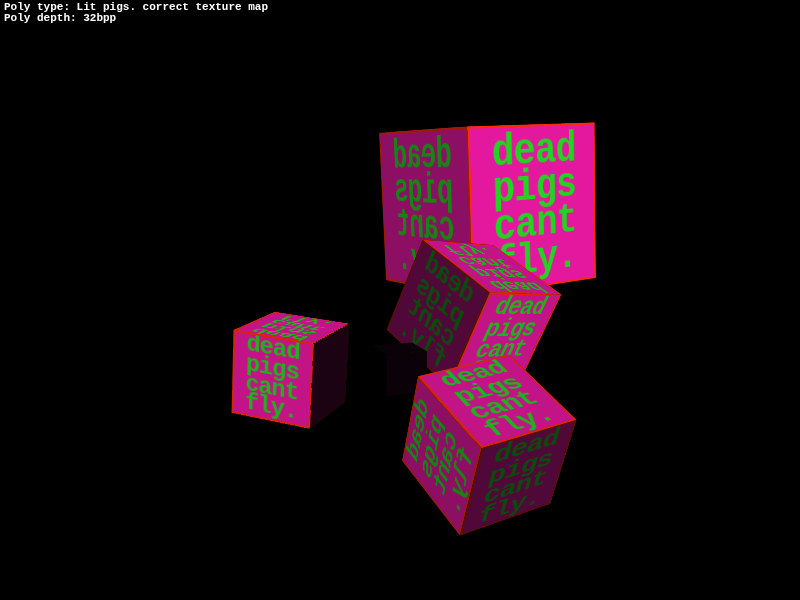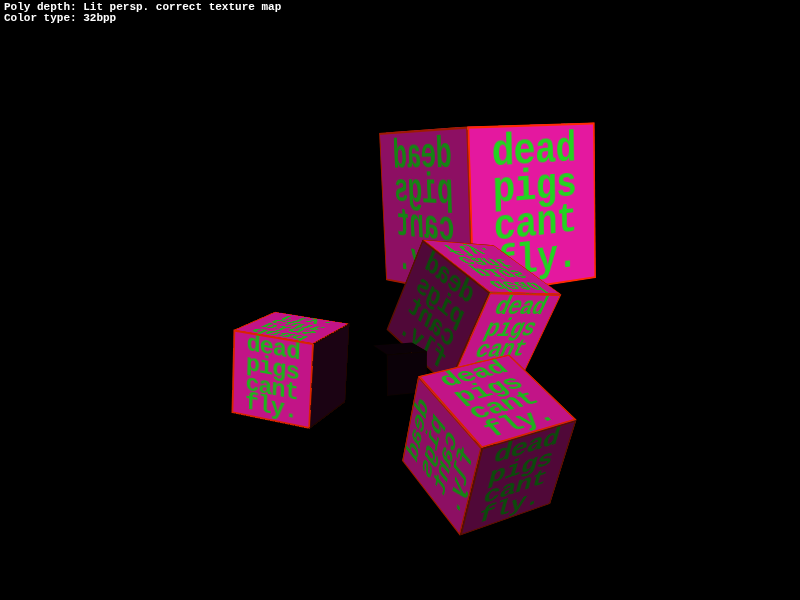--- a/index.html
+++ b/index.html
@@ -66,22 +66,22 @@
   .dim3 { filter: brightness(0.35); }
   .dim4 { filter: brightness(0.12); }
   .dim5 { filter: brightness(0.05); }
 
   .flip .tex { transform: scaleX(-1.1); }
   .flipv .tex { transform: scale(1.1,-1); }
 </style>
 </head>
 <body>
 
-<div class="overlay-text"><span>Poly depth: Lit persp. correct texture map</span>
-<span>Color type: 32bpp</span></div>
+<div class="overlay-text"><span>Poly type: Lit pigs. correct texture map</span>
+<span>Poly depth: 32bpp</span></div>
 
 <div class="scene">
 
   <div class="cube sz-l" style="left:420px; top:130px; transform: rotateX(-8deg) rotateY(32deg) rotateZ(-3deg);">
     <div class="face" style="transform: translateZ(80px);">
       <div class="tex"><span>dead</span>
 <span>pigs</span>
 <span>cant</span>
 <span>fly.</span></div>
     </div>

